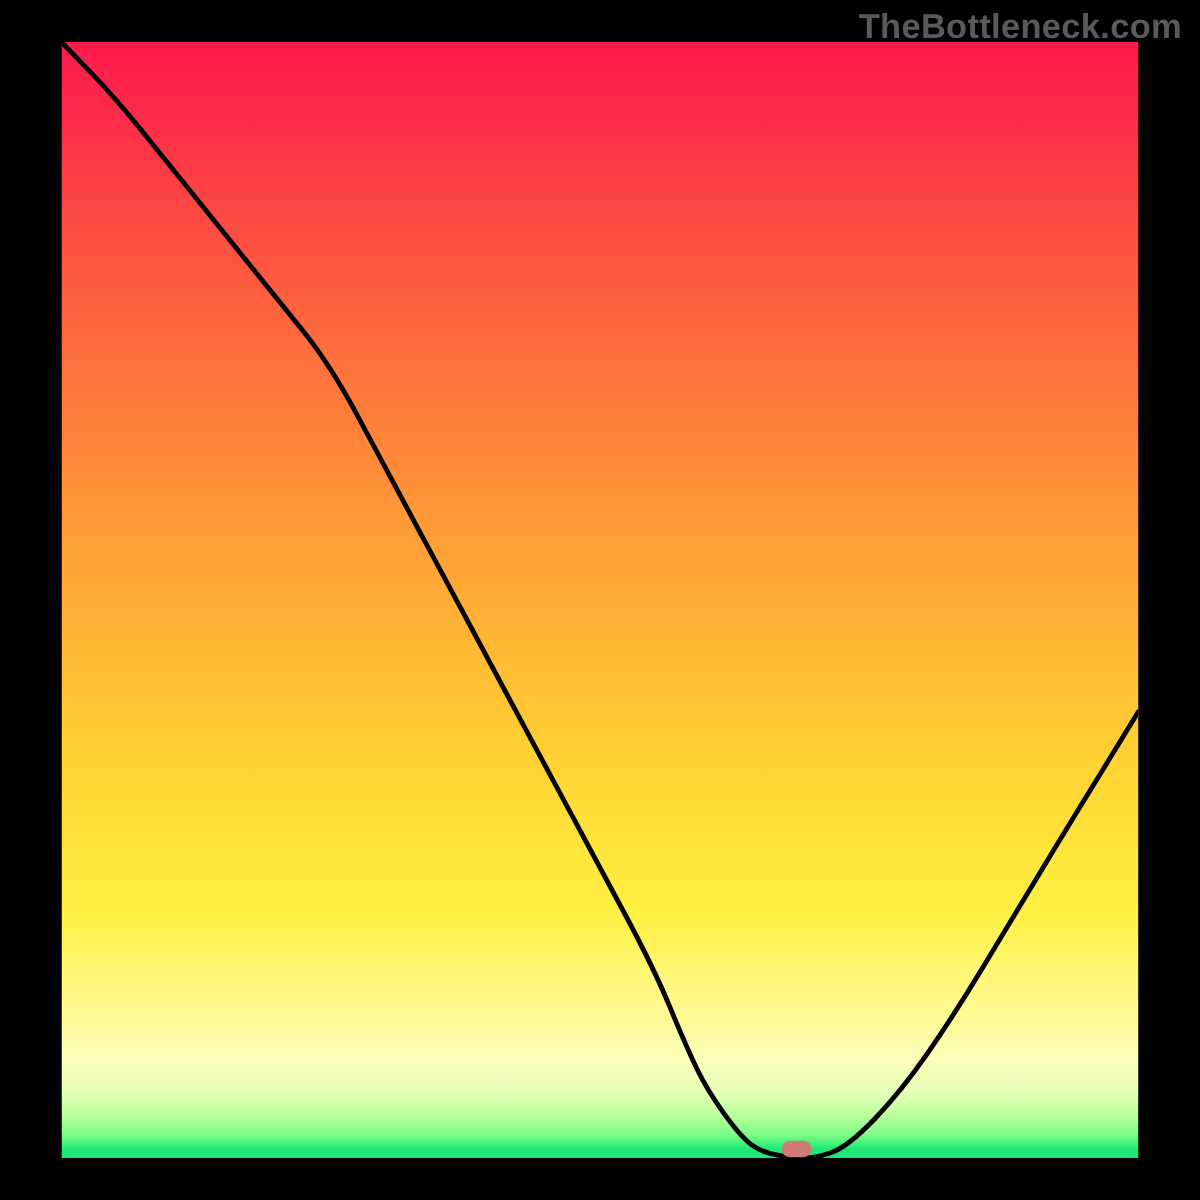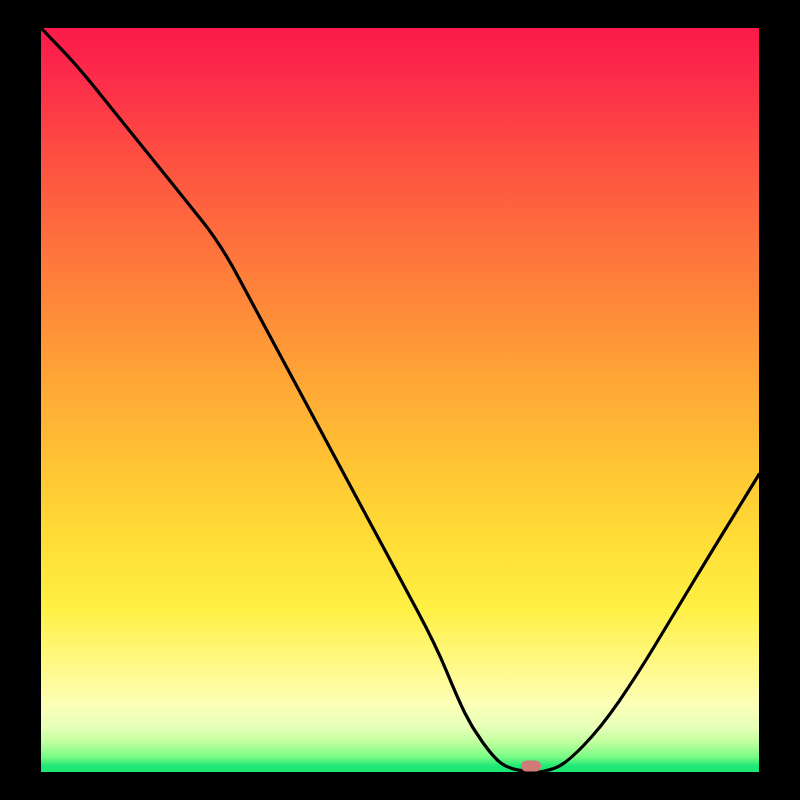--- a/index.html
+++ b/index.html
@@ -70,20 +70,21 @@
     border-radius: 6px;
     background: #cf7a76;
     transform: translate(-50%, -50%);
   }
 </style>
 </head>
 <body>
 
 <div class="outer">
 
+  <div class="watermark">TheBottleneck.com</div>
 
   <div class="plot">
     <div class="gradient"></div>
 
     <svg class="curve" viewBox="0 0 718 744" preserveAspectRatio="none">
       <path fill="none" stroke="#000000" stroke-width="3.2" stroke-linejoin="round" stroke-linecap="round" d="M 0.0 0.0 Q 0.0 0.0 17.9 18.6 Q 35.9 37.2 53.8 59.5 Q 71.8 81.8 89.8 104.2 Q 107.7 126.5 125.7 148.8 Q 143.6 171.1 161.6 193.4 Q 179.5 215.8 197.4 249.2 Q 215.4 282.7 233.3 316.2 Q 251.3 349.7 269.3 383.2 Q 287.2 416.6 305.1 450.1 Q 323.1 483.6 341.1 517.1 Q 359.0 550.6 377.0 584.0 Q 394.9 617.5 405.7 643.6 Q 416.4 669.6 423.6 684.5 Q 430.8 699.4 441.6 714.2 Q 452.3 729.1 459.5 734.7 Q 466.7 740.3 477.5 742.1 Q 488.2 744.0 495.4 744.0 Q 502.6 744.0 513.4 740.3 Q 524.1 736.6 542.1 718.0 Q 560.0 699.4 578.0 673.3 Q 595.9 647.3 613.9 617.5 Q 631.8 587.8 649.8 558.0 Q 667.7 528.2 692.9 487.3 T 718.0 446.4"></path>
     </svg>
 
     <div class="marker" style="left: 490px; top: 738px; background: rgb(207, 122, 118);"></div>
   </div>

